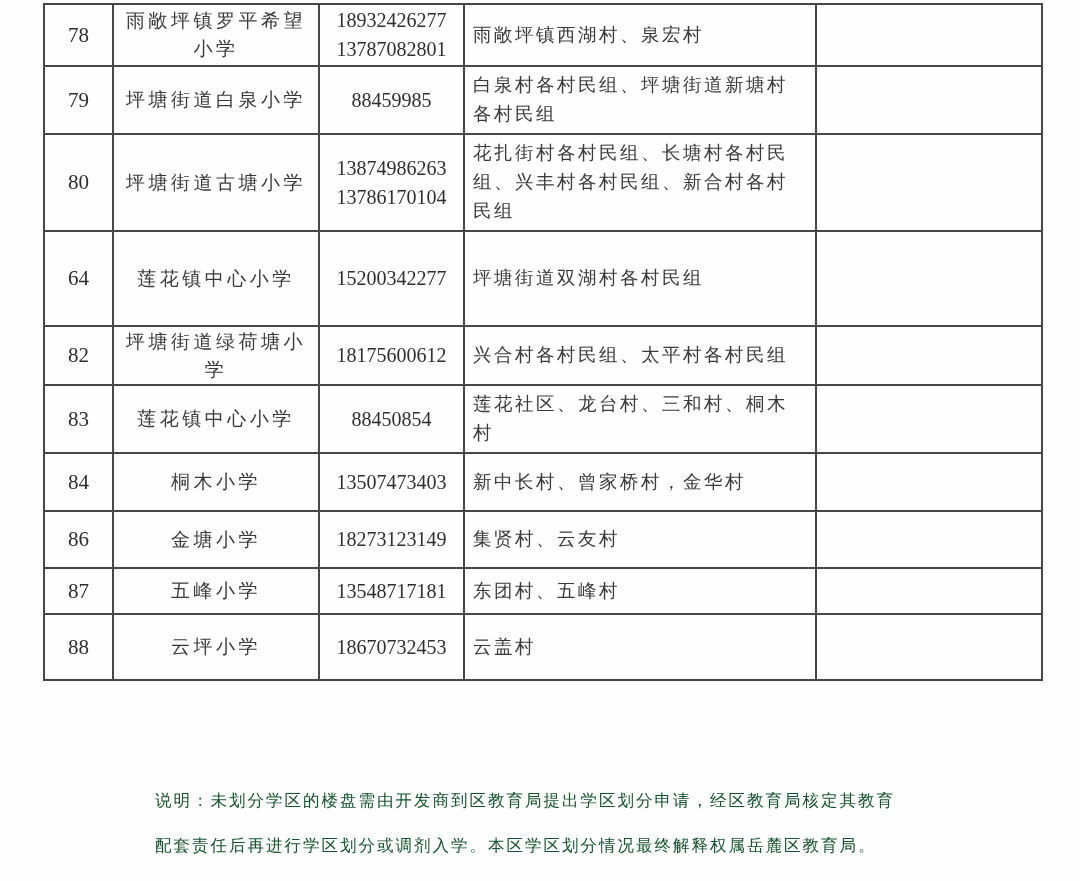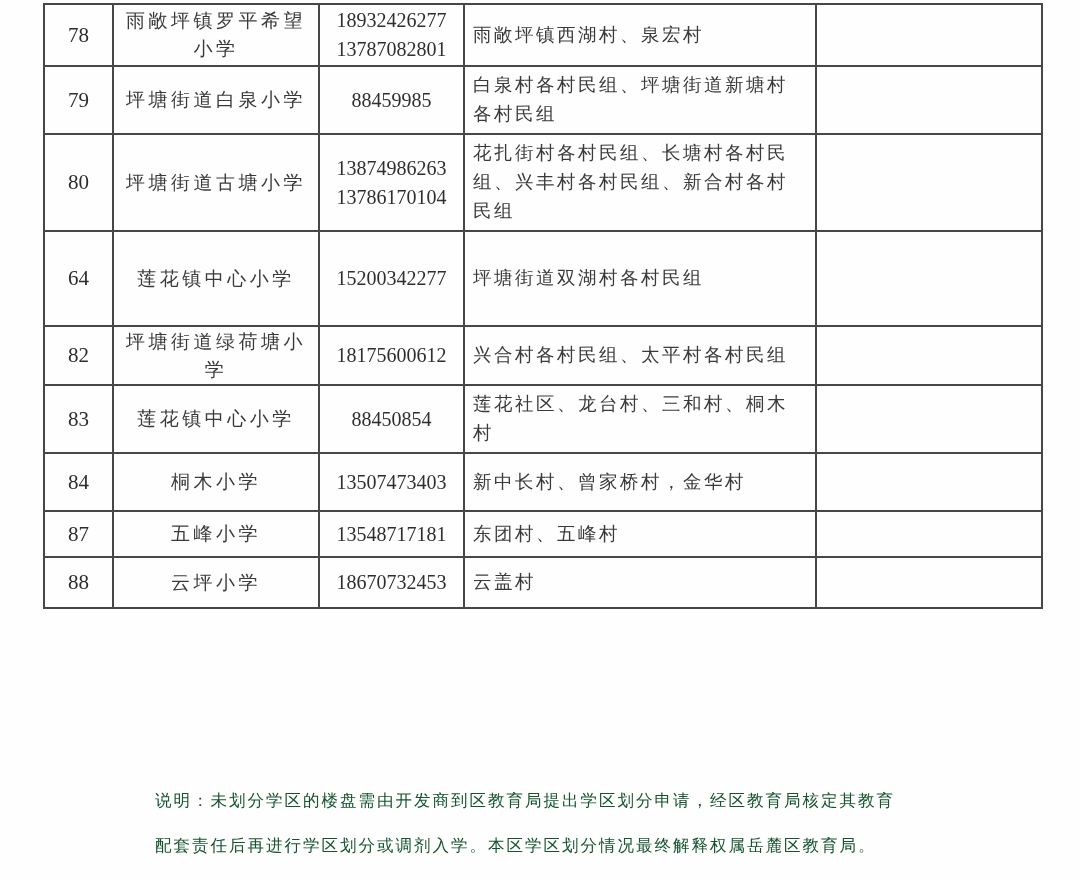--- a/index.html
+++ b/index.html
@@ -144,30 +144,39 @@
         </tr>
         <tr style="height: 58px;">
           <td class="c-no">84</td>
           <td class="c-school">桐木小学</td>
           <td class="c-phone">
             <div>13507473403</div>
           </td>
           <td class="c-area">新中长村、曾家桥村，金华村</td>
           <td class="c-note"></td>
         </tr>
+        <tr style="height: 57px;">
+          <td class="c-no">86</td>
+          <td class="c-school">金塘小学</td>
+          <td class="c-phone">
+            <div>18273123149</div>
+          </td>
+          <td class="c-area">集贤村、云友村</td>
+          <td class="c-note"></td>
+        </tr>
         <tr style="height: 46px;">
           <td class="c-no">87</td>
           <td class="c-school">五峰小学</td>
           <td class="c-phone">
             <div>13548717181</div>
           </td>
           <td class="c-area">东团村、五峰村</td>
           <td class="c-note"></td>
         </tr>
-        <tr style="height: 51px;">
+        <tr style="height: 66px;">
           <td class="c-no">88</td>
           <td class="c-school">云坪小学</td>
           <td class="c-phone">
             <div>18670732453</div>
           </td>
           <td class="c-area">云盖村</td>
           <td class="c-note"></td>
         </tr>
       </tbody>
   </table>

